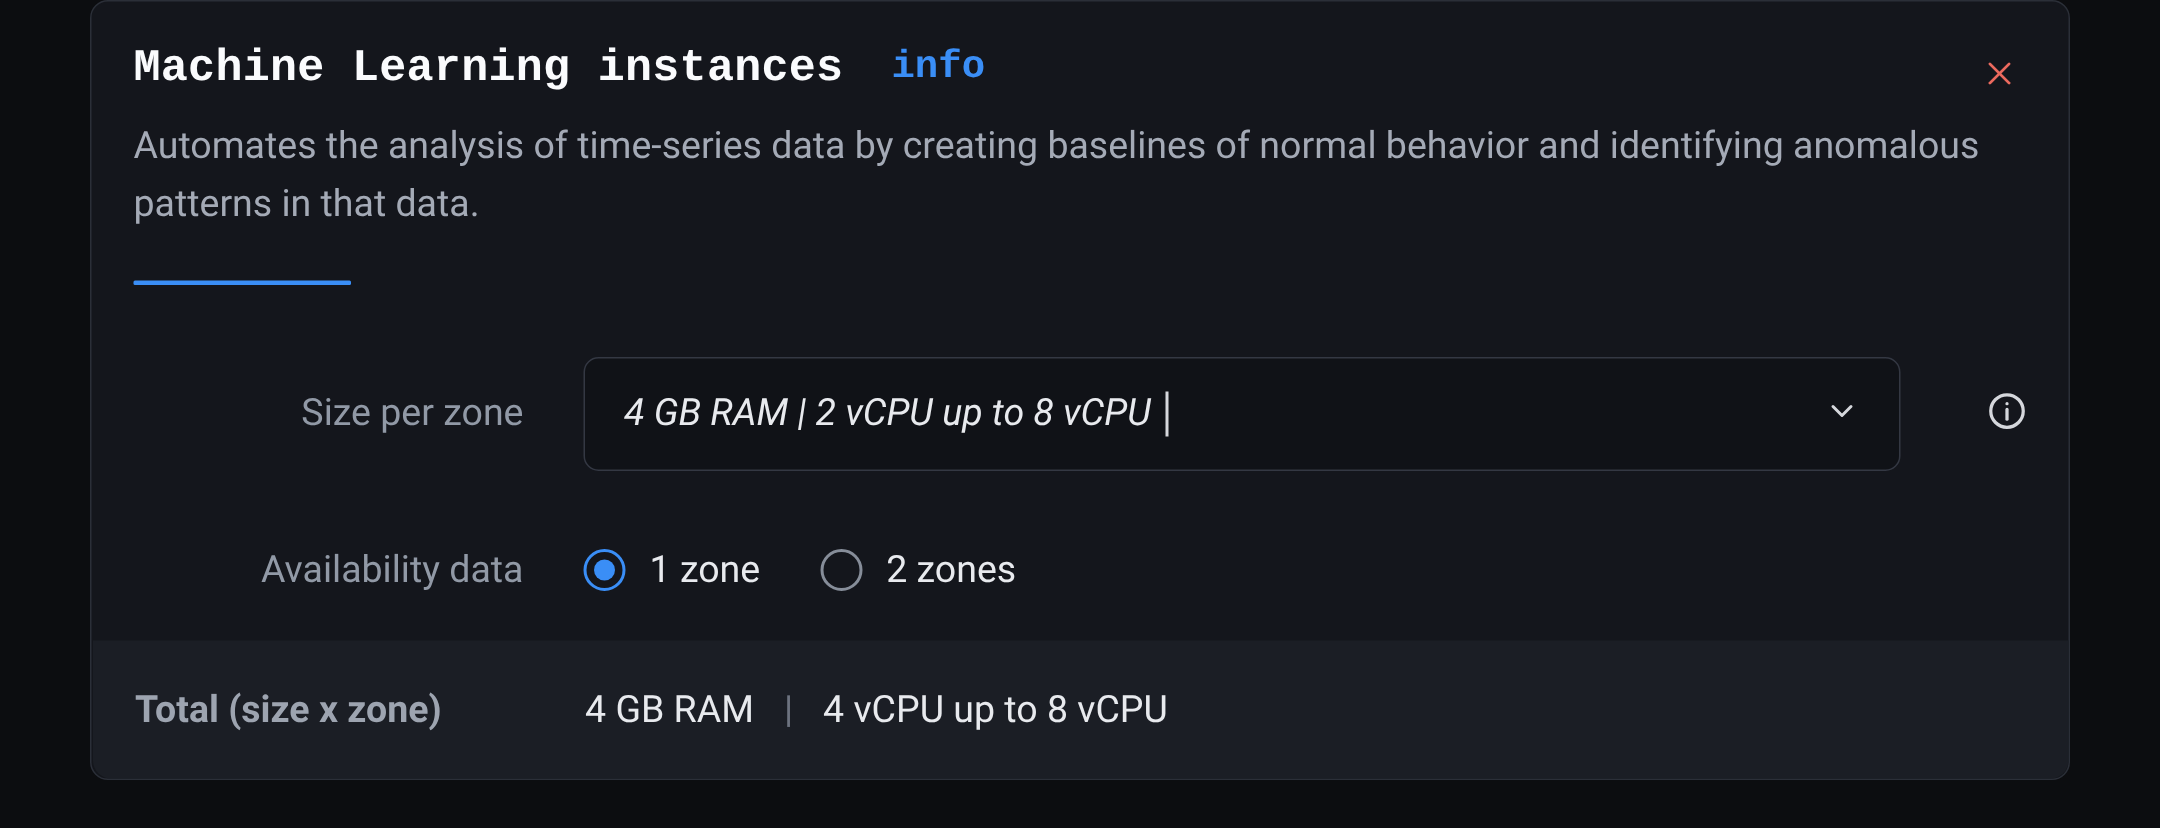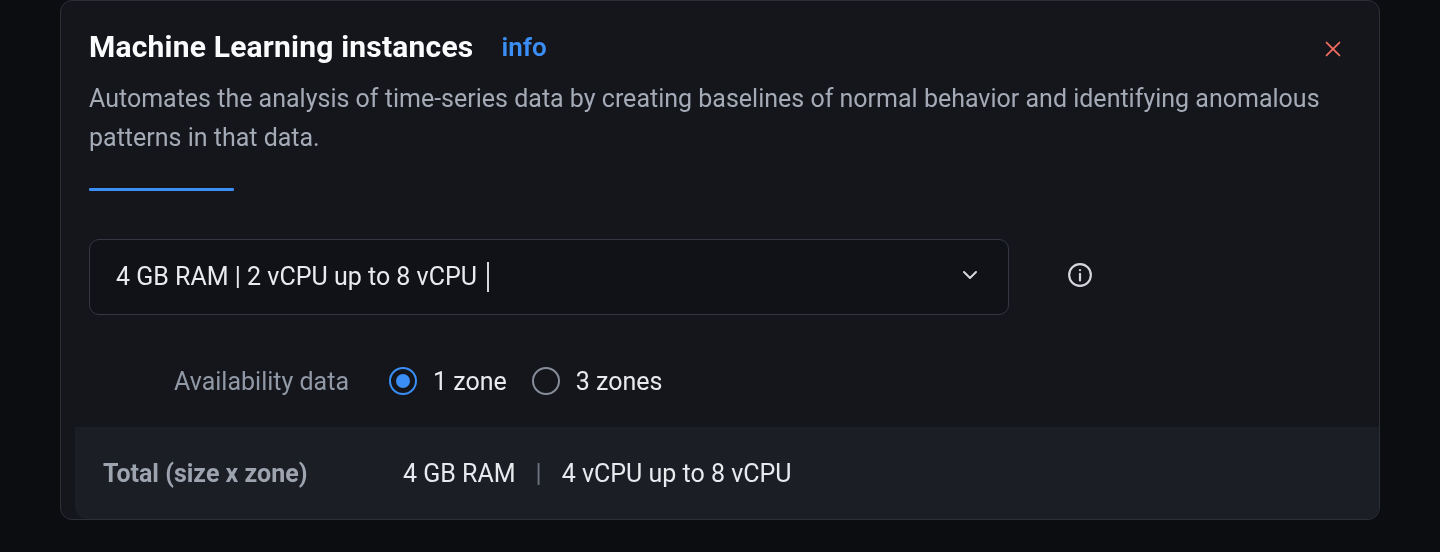--- a/index.html
+++ b/index.html
@@ -20,34 +20,36 @@
     background: #14161c;
     border: 1px solid #2b2f38;
     border-radius: 12px;
   }
   .header {
     padding: 28px 28px 0 28px;
     position: relative;
   }
   .title-row {
     display: flex;
-    align-items: center;
-    gap: 28px;
+    align-items: flex-start;
+    gap: 11px;
+    font-family: Liberation Mono, monospace;
   }
   .title {
     font-size: 30px;
     font-weight: 700;
     color: #fafbfd;
     letter-spacing: 0.2px;
   }
   .info-link {
     font-size: 26px;
     font-weight: 600;
     color: #3a8ef6;
     cursor: pointer;
+    margin-left: 21px;
   }
   .close-btn {
     position: absolute;
     top: 36px;
     right: 32px;
     width: 28px;
     height: 28px;
     cursor: pointer;
     color: #ec6a5e;
     display: flex;
@@ -89,20 +91,21 @@
     max-width: 920px;
     height: 76px;
     background: #101217;
     border: 1px solid #343843;
     border-radius: 10px;
     display: flex;
     align-items: center;
     justify-content: space-between;
     padding: 0 26px;
     cursor: pointer;
+    font-style: italic;
   }
   .select-text {
     font-size: 25px;
     color: #e8eaee;
     display: flex;
     align-items: center;
   }
   .select-text .cursor {
     display: inline-block;
     width: 2px;
@@ -116,21 +119,21 @@
   .chevron svg { width: 24px; height: 24px; }
   .info-icon {
     margin-left: 18px;
     color: #d5d7dc;
     cursor: pointer;
     display: flex;
   }
   .info-icon svg { width: 26px; height: 26px; }
   .radios {
     display: flex;
-    gap: 25px;
+    gap: 40px;
     align-items: flex-end;
   }
   .radio {
     display: flex;
     align-items: center;
     gap: 16px;
     cursor: pointer;
   }
   .radio-circle {
     width: 28px;
@@ -150,21 +153,21 @@
     background: #3a8ef6;
     border-radius: 50%;
     transform: translate(-50%, -50%);
   }
   .radio-label {
     font-size: 25px;
     color: #e8eaee;
   }
   .total-bar {
     position: absolute;
-    left: 14px; right: 0; bottom: 0;
+    left: 1px; right: 0; bottom: 0;
     height: 92px;
     background: #1b1e25;
     border-bottom-left-radius: 12px;
     border-bottom-right-radius: 12px;
     display: flex;
     align-items: center;
     padding: 0 28px;
     gap: 40px;
   }
   .total-label {
@@ -203,20 +206,21 @@
         </svg>
       </span>
     </div>
     <div class="description">Automates the analysis of time-series data by creating baselines of normal behavior and identifying anomalous patterns in that data.</div>
     <div class="underline"></div>
   </div>
 
   <div class="form">
 
     <div class="row">
+      <div class="label">Size per zone</div>
       <div class="select">
         <div class="select-text">
           <span>4 GB RAM | 2 vCPU up to 8 vCPU</span>
           <span class="cursor"></span>
         </div>
         <span class="chevron">
           <svg viewBox="0 0 24 24" fill="none" stroke="currentColor" stroke-width="2" stroke-linecap="round" stroke-linejoin="round">
             <polyline points="6 9 12 15 18 9"></polyline>
           </svg>
         </span>
@@ -234,21 +238,21 @@
 
     <div class="row">
       <div class="label">Availability data</div>
       <div class="radios">
         <div class="radio selected">
           <div class="radio-circle"></div>
           <div class="radio-label">1 zone</div>
         </div>
         <div class="radio">
           <div class="radio-circle"></div>
-          <div class="radio-label">3 zones</div>
+          <div class="radio-label">2 zones</div>
         </div>
       </div>
     </div>
 
   </div>
 
   <div class="total-bar">
     <div class="total-label">Total (size x zone)</div>
     <div class="total-values">
       <span>4 GB RAM</span>

